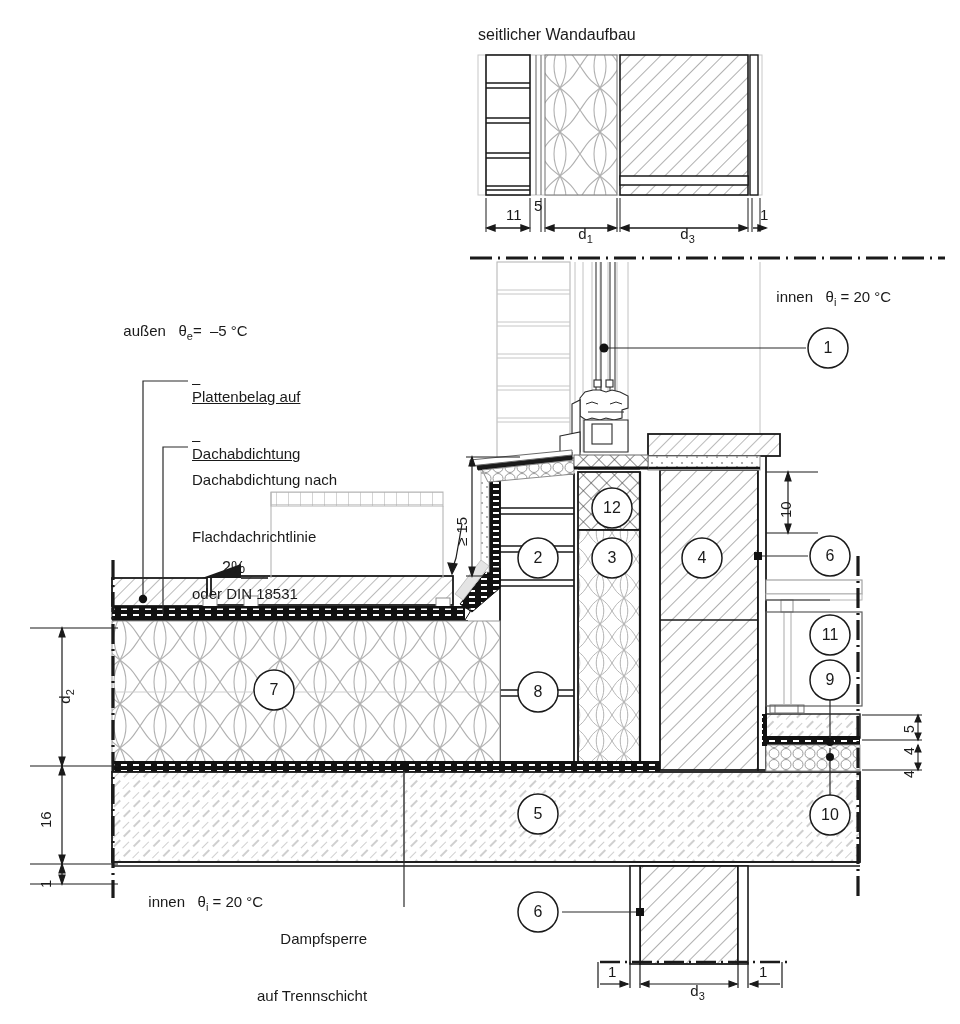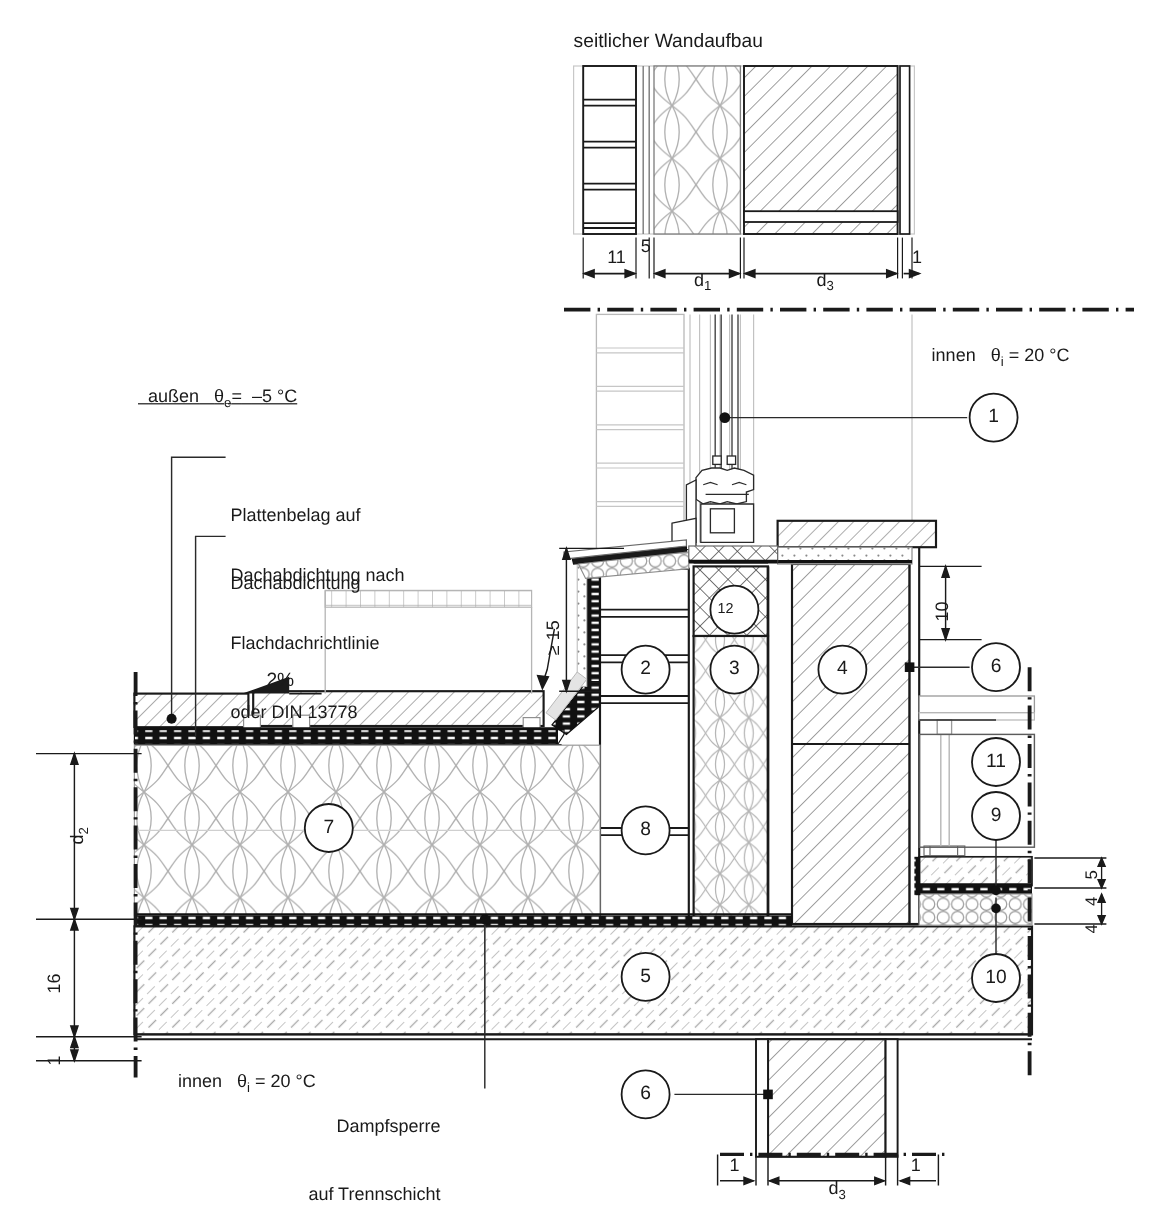--- a/index.html
+++ b/index.html
@@ -423,40 +423,40 @@
 <div class="lbl" style="left:506px;top:205px;">11</div>
 <div class="lbl" style="left:534px;top:196px;">5</div>
 <div class="lbl" style="left:570px;top:205px;">
   <span>d</span><sub style="font-size:11px;">1</sub>
 </div>
 <div class="lbl" style="left:672px;top:205px;">
   <span>d</span><sub style="font-size:11px;">3</sub>
 </div>
 <div class="lbl" style="left:760px;top:205px;">1</div>
 
-<div class="lbl" style="left:115px;top:302px;text-decoration:underline;">
+<div class="lbl" style="left:115px;top:302px;">
   <span>außen</span>&nbsp;&nbsp;&nbsp;<span>θ</span><sub style="font-size:11px;">e</sub><span>=</span>&nbsp;&nbsp;<span>–5 °C</span>
 </div>
 
 <div class="lbl" style="left:768px;top:268px;">
   <span>innen</span>&nbsp;&nbsp;&nbsp;<span>θ</span><sub style="font-size:11px;">i</sub>&nbsp;<span>=</span>&nbsp;<span>20 °C</span>
 </div>
 
 <div class="lbl" style="left:140px;top:873px;">
   <span>innen</span>&nbsp;&nbsp;&nbsp;<span>θ</span><sub style="font-size:11px;">i</sub>&nbsp;<span>=</span>&nbsp;<span>20 °C</span>
 </div>
 
-<div class="lbl" style="left:192px;top:382px;">
+<div class="lbl" style="left:192px;top:349px;text-decoration:underline;">
   <div>Plattenbelag auf</div>
   <div>Dachabdichtung</div>
 </div>
 <div class="lbl" style="left:192px;top:432px;">
   <div>Dachabdichtung nach</div>
   <div>Flachdachrichtlinie</div>
-  <div>oder DIN 13778</div>
+  <div>oder DIN 18531</div>
 </div>
 <div class="lbl" style="left:257px;top:891px;text-align:right;">
   <div>Dampfsperre</div>
   <div>auf Trennschicht</div>
 </div>
 
 <div class="lbl" style="left:222px;top:558px;font-size:16px;">2%</div>
 
 <div class="lbl rot" style="left:452px;top:546px;transform:rotate(-90deg);">≥ 15</div>
 
@@ -503,15 +503,15 @@
 <div class="lbl" style="left:598px;top:548px;width:28px;text-align:center;font-size:16px;">3</div>
 <div class="lbl" style="left:688px;top:548px;width:28px;text-align:center;font-size:16px;">4</div>
 <div class="lbl" style="left:524px;top:804px;width:28px;text-align:center;font-size:16px;">5</div>
 <div class="lbl" style="left:816px;top:546px;width:28px;text-align:center;font-size:16px;">6</div>
 <div class="lbl" style="left:524px;top:902px;width:28px;text-align:center;font-size:16px;">6</div>
 <div class="lbl" style="left:260px;top:680px;width:28px;text-align:center;font-size:16px;">7</div>
 <div class="lbl" style="left:524px;top:682px;width:28px;text-align:center;font-size:16px;">8</div>
 <div class="lbl" style="left:816px;top:670px;width:28px;text-align:center;font-size:16px;">9</div>
 <div class="lbl" style="left:816px;top:805px;width:28px;text-align:center;font-size:16px;">10</div>
 <div class="lbl" style="left:816px;top:625px;width:28px;text-align:center;font-size:16px;">11</div>
-<div class="lbl" style="left:598px;top:498px;width:28px;font-size:12px;">12</div>
+<div class="lbl" style="left:598px;top:498px;width:28px;text-align:center;font-size:16px;">12</div>
 
 </div>
 
 </body></html>

